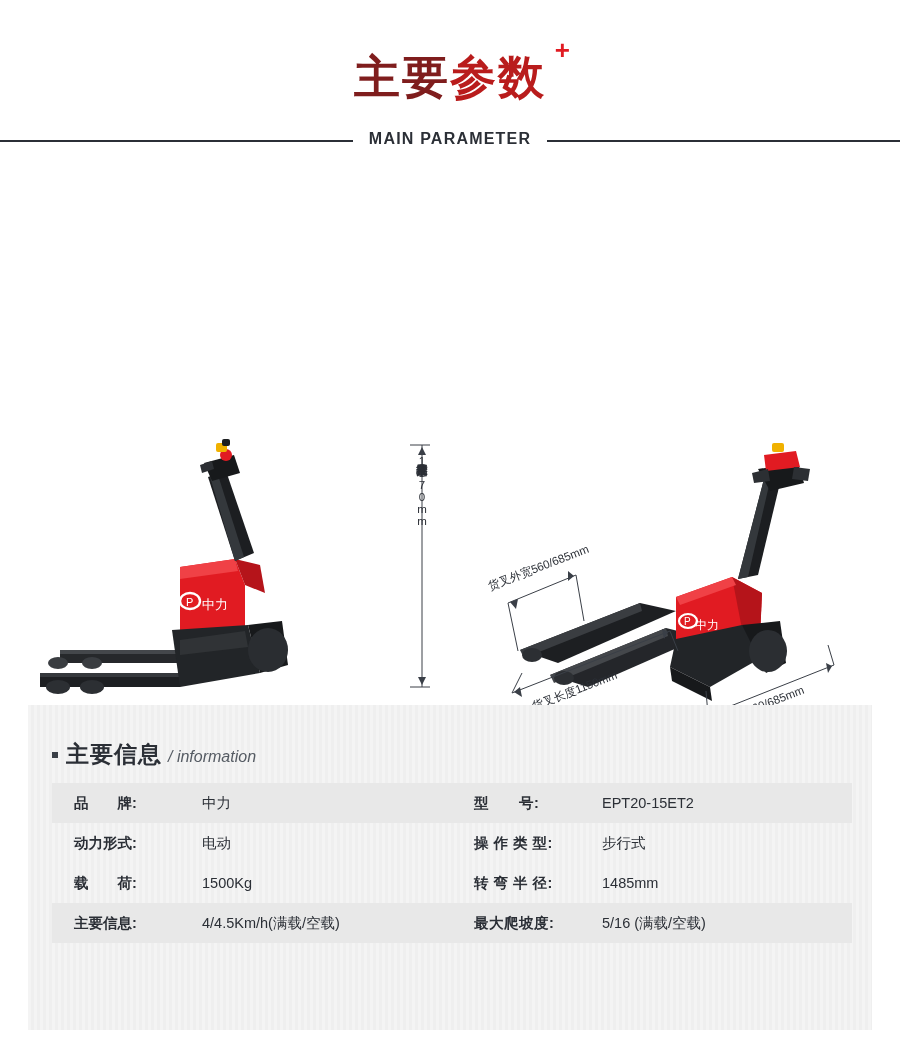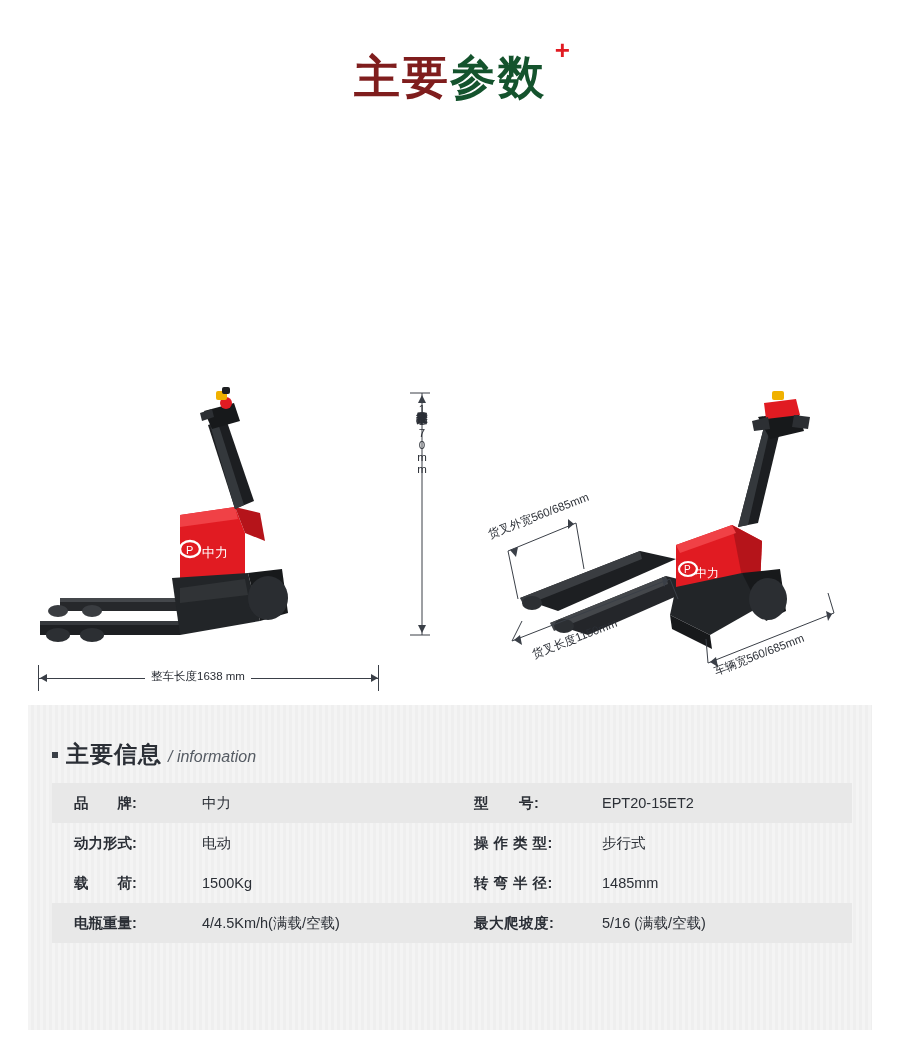--- a/index.html
+++ b/index.html
@@ -16,21 +16,21 @@
   .header { position: relative; width: 900px; padding-top: 52px; text-align: center; }
   .title-row {
     display: inline-block;
     position: relative;
     font-size: 46px;
     font-weight: bold;
     letter-spacing: 2px;
     line-height: 1.1;
   }
   .title-dark { color: #7f1d1d; }
-  .title-red { color: #14532d; }
+  .title-red { color: #b91c1c; }
   .title-plus {
     position: absolute;
     top: -16px;
     right: -26px;
     color: #e11b22;
     font-size: 26px;
     font-weight: bold;
   }
   .sub-wrap {
     position: relative;
@@ -137,20 +137,24 @@
 </style>
 </head>
 <body>
 
 <div class="page">
 
   <div class="header">
     <div class="title-row">
       <span class="title-dark">主要</span><span class="title-red">参数</span>
       <span class="title-plus">+</span>
+    </div>
+    <div class="sub-wrap">
+      <div class="rule"></div>
+      <span class="sub-en">MAIN PARAMETER</span>
     </div>
   </div>
 
   <div class="illus">
 
     <svg id="truck-left" class="truck" viewBox="0 0 420 300" width="420" height="300">
 
       <path d="M10 248 L150 248 L150 262 L10 262 Z" fill="#1d1f22"></path>
       <path d="M10 248 L150 248 L150 252 L10 252 Z" fill="#35383c"></path>
       <path d="M30 225 L148 225 L148 238 L30 238 Z" fill="#26282b"></path>
@@ -283,21 +287,21 @@
           <td class="lbl sp">操 作 类 型:</td>
           <td class="val">步行式</td>
         </tr>
         <tr>
           <td class="lbl">载　　荷:</td>
           <td class="val">1500Kg</td>
           <td class="lbl sp">转 弯 半 径:</td>
           <td class="val">1485mm</td>
         </tr>
         <tr class="alt">
-          <td class="lbl">电瓶重量:</td>
+          <td class="lbl">主要信息:</td>
           <td class="val">4/4.5Km/h(满载/空载)</td>
           <td class="lbl sp">最大爬坡度:</td>
           <td class="val">5/16 (满载/空载)</td>
         </tr>
       </tbody>
     </table>
   </div>
 
 </div>
 

